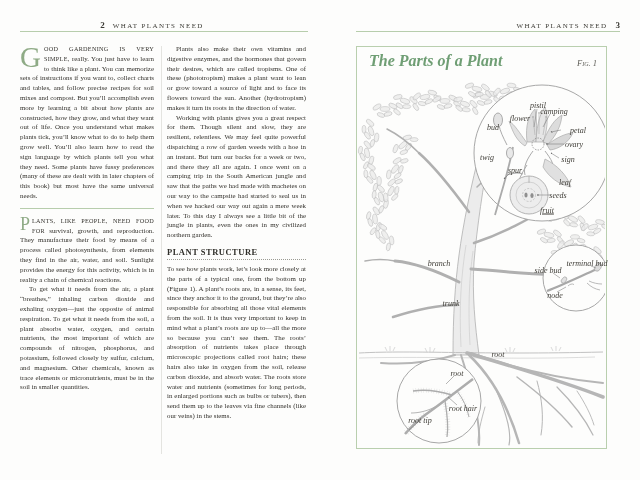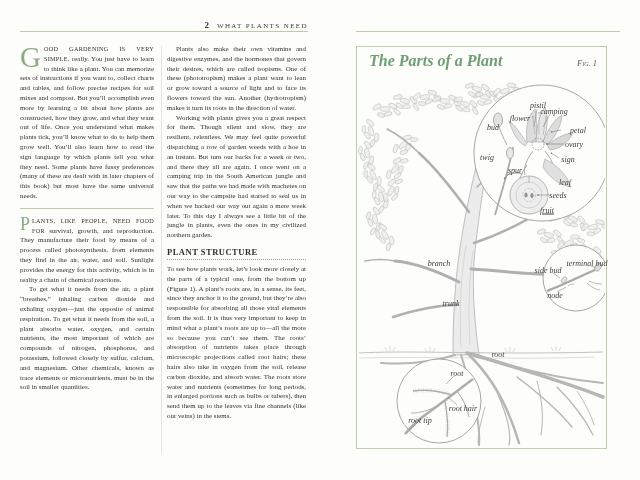--- a/index.html
+++ b/index.html
@@ -5,21 +5,21 @@
   html,body{margin:0;padding:0;background:#ffffff;}
   .spread{position:relative;width:640px;height:480px;background:#fdfdfc;overflow:hidden;
           font-family:"Liberation Serif", serif;color:#33312c;}
   .page{position:absolute;top:0;width:320px;height:480px;}
   .page.left{left:0;}
   .page.right{left:320px;}
 
   
   .running{position:absolute;top:20px;font-size:7px;letter-spacing:1.4px;color:#3c3b35;}
   .running .pnum{font-weight:bold;font-size:9px;letter-spacing:0;}
-  .page.left .running{left:20px;width:288px;text-align:right;}
+  .page.left .running{left:8px;width:288px;text-align:center;}
   .page.right .running{left:36px;width:264px;text-align:right;}
   .page.left .running .pnum{margin-right:8px;}
   .page.right .running .pnum{margin-left:8px;}
   .head-rule{position:absolute;top:31px;height:1px;background:#b7cdac;}
   .page.left .head-rule{left:20px;width:288px;}
   .page.right .head-rule{left:36px;width:264px;}
 
   
   .col{position:absolute;top:44px;text-align:justify;font-size:6.9px;line-height:9.8px;}
   .col1{left:20px;width:134px;}
@@ -70,20 +70,23 @@
 
     <div class="col col2">
       <p class="indent">Plants also make their own vitamins and digestive enzymes, and the hormones that govern their desires, which are called tropisms. One of these (phototropism) makes a plant want to lean or grow toward a source of light and to face its flowers toward the sun. Another (hydrotropism) makes it turn its roots in the direction of water.</p>
       <p class="indent">Working with plants gives you a great respect for them. Though silent and slow, they are resilient, relentless. We may feel quite powerful dispatching a row of garden weeds with a hoe in an instant. But turn our backs for a week or two, and there they all are again. I once went on a camping trip in the South American jungle and saw that the paths we had made with machetes on our way to the campsite had started to seal us in when we hacked our way out again a mere week later. To this day I always see a little bit of the jungle in plants, even the ones in my civilized northern garden.</p>
       <h3 class="subhead">PLANT STRUCTURE</h3>
       <p>To see how plants work, let’s look more closely at the parts of a typical one, from the bottom up (Figure 1). A plant’s roots are, in a sense, its feet, since they anchor it to the ground, but they’re also responsible for absorbing all those vital elements from the soil. It is thus very important to keep in mind what a plant’s roots are up to—all the more so because you can’t see them. The roots’ absorption of nutrients takes place through microscopic projections called root hairs; these hairs also take in oxygen from the soil, release carbon dioxide, and absorb water. The roots store water and nutrients (sometimes for long periods, in enlarged portions such as bulbs or tubers), then send them up to the leaves via fine channels (like our veins) in the stems.</p>
     </div>
   </div>
 
   <div class="page right">
+    <div class="running">
+      <span>WHAT PLANTS NEED</span><span class="pnum">3</span>
+    </div>
     <div class="head-rule"></div>
 
     <div class="figure-box">
       <div class="figure-canvas">
 
         <svg width="248" height="400" viewBox="0 0 248 400">
           <defs>
             <g id="lc">
               <ellipse cx="0" cy="0" rx="5" ry="2.4"></ellipse>
               <ellipse cx="8" cy="-3" rx="4.5" ry="2.2" transform="rotate(25 8 -3)"></ellipse>

